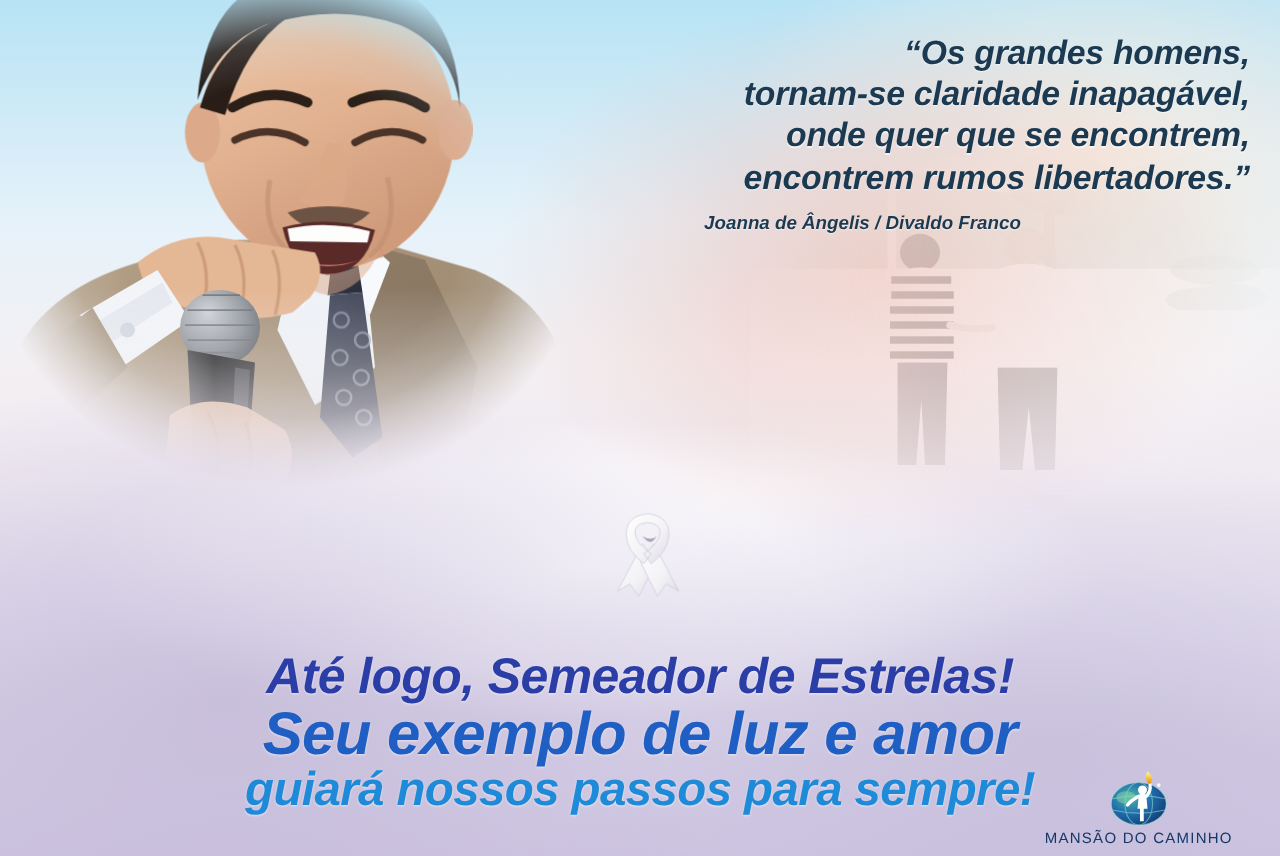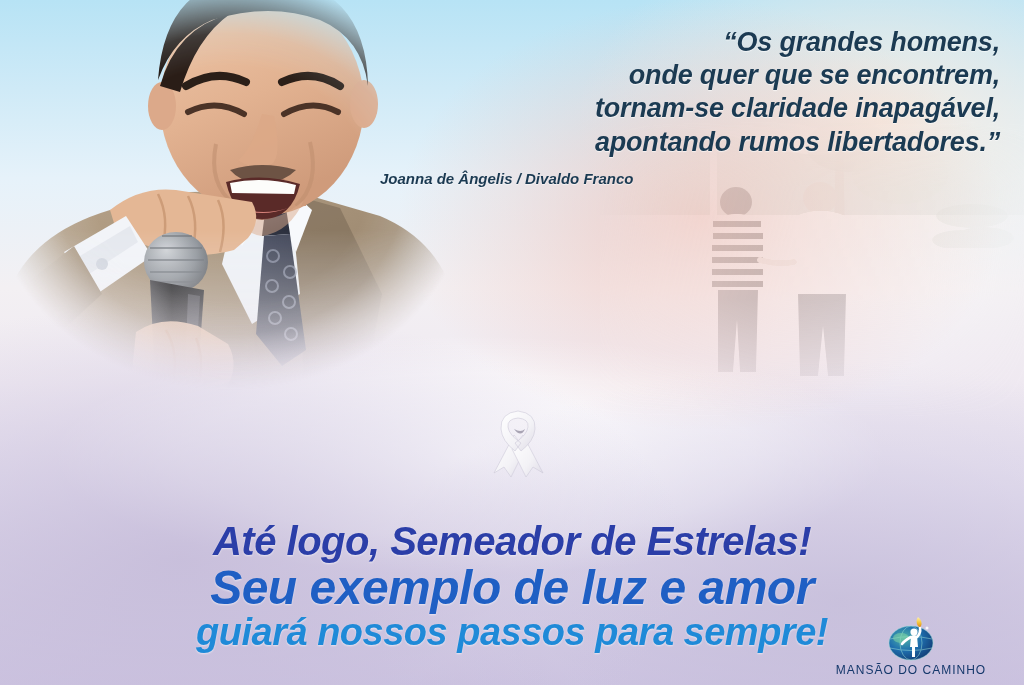--- a/index.html
+++ b/index.html
@@ -51,21 +51,21 @@
     text-align:right;
     color:#1b3a52;
     font-style:italic; font-weight:bold;
     font-size:27px; line-height:1.23;
     letter-spacing:-0.2px;
     text-shadow:0 1px 1px rgba(255,255,255,0.65);
   }
   .quote div{ white-space:nowrap; }
   .quote-attr{
     position:absolute; right:24px; top:170px; width:620px;
-    text-align:left;
+    text-align:center;
     color:#1b3a52;
     font-style:italic; font-weight:bold;
     font-size:15px;
     text-shadow:0 1px 1px rgba(255,255,255,0.6);
   }
 
   
   .ribbon{ position:absolute; left:487px; top:409px; width:62px; height:74px; }
 
   
@@ -279,23 +279,23 @@
         <path d="M176 336 Q190 360 182 392"></path>
         <path d="M206 344 Q216 368 206 398"></path>
       </g>
 
       <path d="M128 392 L200 412 L190 430 L120 430 Z" fill="#f2f4f8"></path>
     </g>
   </svg>
 
   <div class="quote">
     <div>“Os grandes homens,</div>
+    <div>tornam-se claridade inapagável,</div>
     <div>onde quer que se encontrem,</div>
-    <div>tornam-se claridade inapagável,</div>
-    <div>apontando rumos libertadores.”</div>
+    <div>encontrem rumos libertadores.”</div>
   </div>
   <div class="quote-attr">Joanna de Ângelis / Divaldo Franco</div>
 
   <svg class="ribbon" viewBox="0 0 62 74" xmlns="http://www.w3.org/2000/svg" aria-hidden="true">
     <defs>
       <linearGradient id="rg" x1="0" y1="0" x2="1" y2="1">
         <stop offset="0" stop-color="#ffffff"></stop>
           <stop offset="0.6" stop-color="#f3f2f6"></stop>
           <stop offset="1" stop-color="#dedbe6"></stop>
       </linearGradient>

